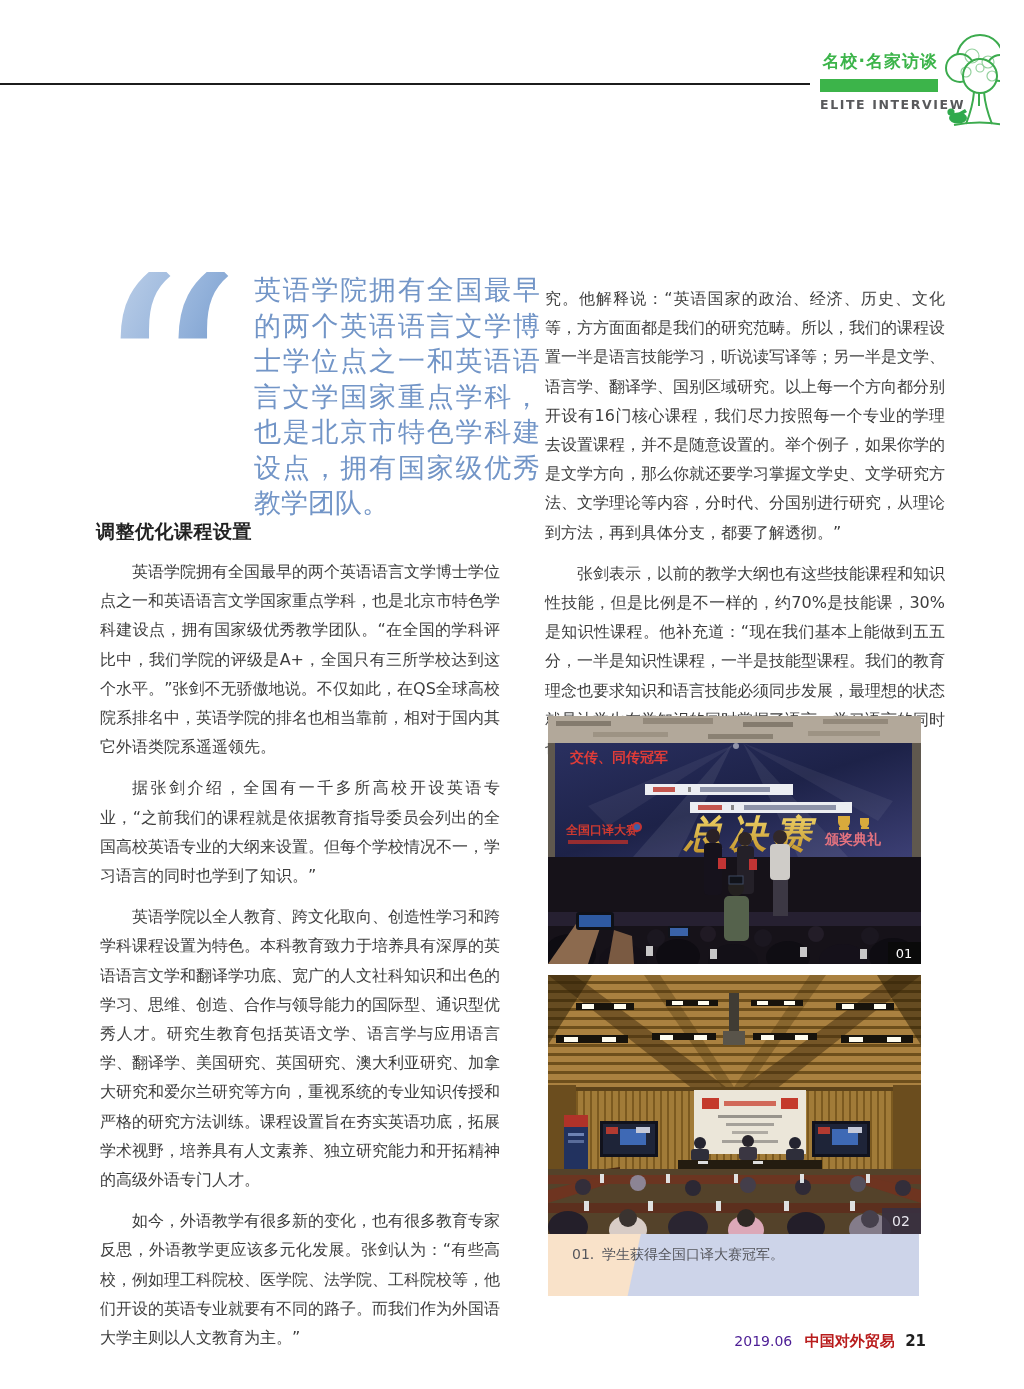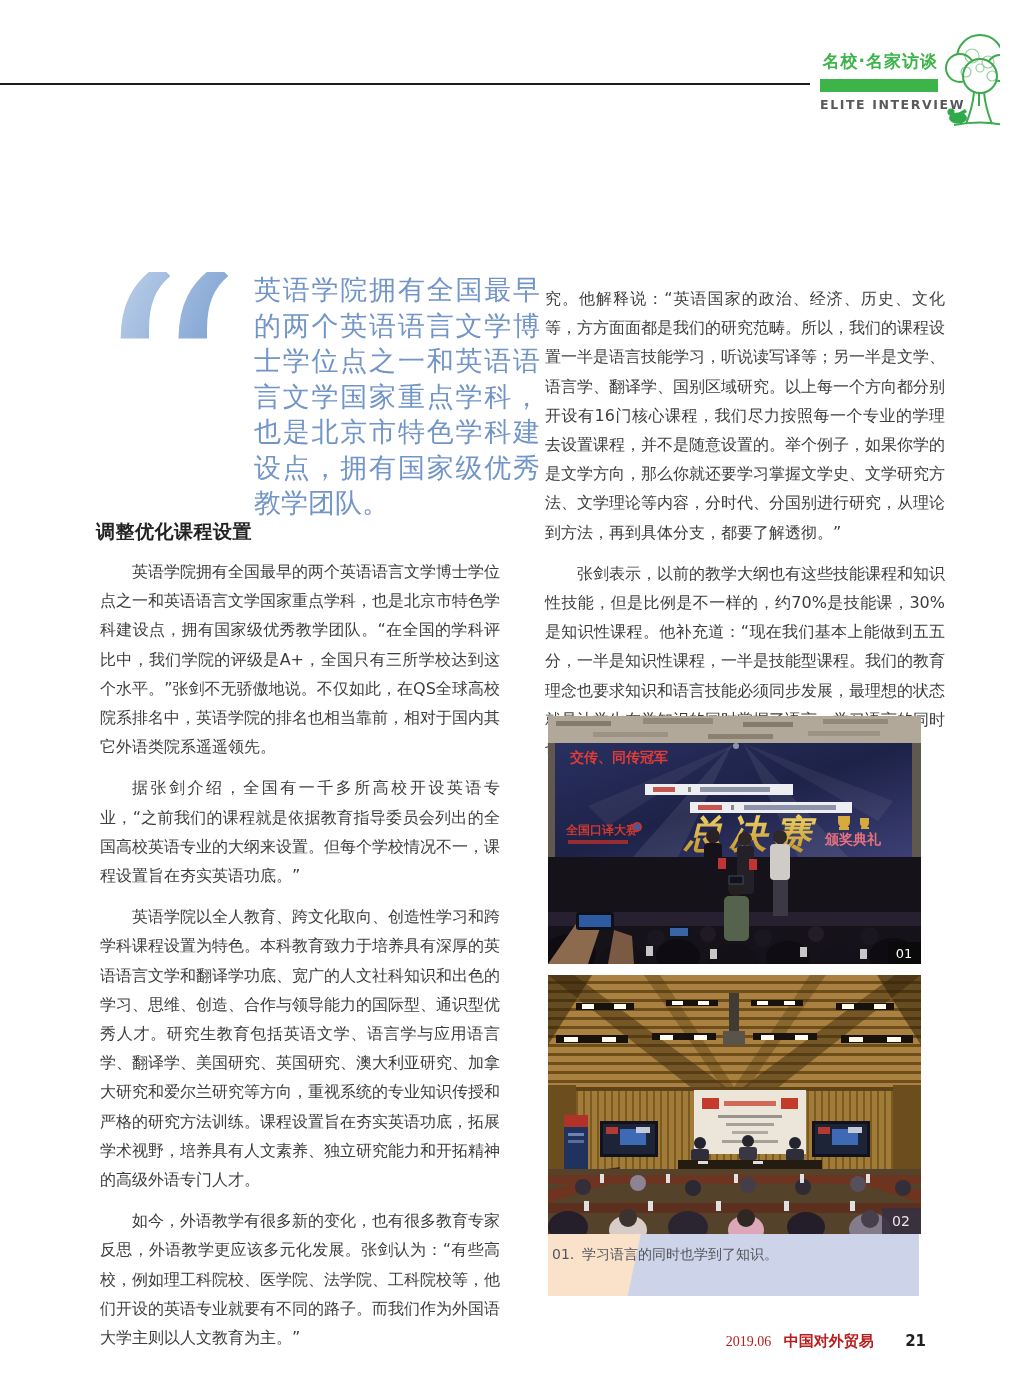--- a/index.html
+++ b/index.html
@@ -30,29 +30,29 @@
   .col-left{left:88px;top:545px;}
   .col-right{left:533px;top:272px;}
   
   .photo{position:absolute;left:548px;display:block;}
   .photo-1{top:716px;}
   .photo-2{top:975px;}
   
   .caption-block{
     position:absolute;left:548px;top:1234px;width:371px;height:62px;
     background:linear-gradient(102deg,#f9e2c9 0%,#f9e2c9 24%,#cdd4e9 24.3%,#cdd4e9 100%);
-    box-sizing:border-box;padding:7px 0 0 4px;
+    box-sizing:border-box;padding:7px 0 0 24px;
   }
   .caption-row{display:flex;font-size:14px;line-height:26px;color:#55565c;}
   .caption-num{width:30px;flex:none;}
   
   .footer{position:absolute;top:1332px;right:74px;font-size:14px;white-space:nowrap;}
-  .footer .issue{color:#b91c1c;font-family:Liberation Serif, serif;}
+  .footer .issue{color:#4c1d95;}
   .footer .mag{color:#b91c1c;font-weight:bold;font-size:15px;margin-left:8px;}
-  .footer .pageno{color:#1f1f1f;font-weight:bold;font-size:15px;margin-left:27px;}
+  .footer .pageno{color:#1f1f1f;font-weight:bold;font-size:15px;margin-left:6px;}
 </style>
 </head>
 <body>
 
 <div class="page">
 
   <div class="header-rule"></div>
   <div class="section-label">
     <div class="cn">名校·名家访谈</div>
     <div class="bar"></div>
@@ -94,21 +94,21 @@
       </linearGradient>
     </defs>
     <text x="-4" y="215" font-size="300" font-family="'DejaVu Serif',serif" fill="url(#qmg)">“</text>
   </svg>
   <div class="pull-quote">英语学院拥有全国最早的两个英语语言文学博士学位点之一和英语语言文学国家重点学科，也是北京市特色学科建设点，拥有国家级优秀教学团队。</div>
 
   <h2 class="heading">调整优化课程设置</h2>
 
   <div class="col col-left">
     <p>英语学院拥有全国最早的两个英语语言文学博士学位点之一和英语语言文学国家重点学科，也是北京市特色学科建设点，拥有国家级优秀教学团队。“在全国的学科评比中，我们学院的评级是A+，全国只有三所学校达到这个水平。”张剑不无骄傲地说。不仅如此，在QS全球高校院系排名中，英语学院的排名也相当靠前，相对于国内其它外语类院系遥遥领先。</p>
-    <p>据张剑介绍，全国有一千多所高校开设英语专业，“之前我们的课程就是依据教育指导委员会列出的全国高校英语专业的大纲来设置。但每个学校情况不一，课程设置旨在夯实英语功底。”</p>
+    <p>据张剑介绍，全国有一千多所高校开设英语专业，“之前我们的课程就是依据教育指导委员会列出的全国高校英语专业的大纲来设置。但每个学校情况不一，学习语言的同时也学到了知识。”</p>
     <p>英语学院以全人教育、跨文化取向、创造性学习和跨学科课程设置为特色。本科教育致力于培养具有深厚的英语语言文学和翻译学功底、宽广的人文社科知识和出色的学习、思维、创造、合作与领导能力的国际型、通识型优秀人才。研究生教育包括英语文学、语言学与应用语言学、翻译学、美国研究、英国研究、澳大利亚研究、加拿大研究和爱尔兰研究等方向，重视系统的专业知识传授和严格的研究方法训练。课程设置旨在夯实英语功底，拓展学术视野，培养具有人文素养、独立研究能力和开拓精神的高级外语专门人才。</p>
     <p>如今，外语教学有很多新的变化，也有很多教育专家反思，外语教学更应该多元化发展。张剑认为：“有些高校，例如理工科院校、医学院、法学院、工科院校等，他们开设的英语专业就要有不同的路子。而我们作为外国语大学主则以人文教育为主。”</p>
   </div>
 
   <div class="col col-right">
     <p class="noindent">究。他解释说：“英语国家的政治、经济、历史、文化等，方方面面都是我们的研究范畴。所以，我们的课程设置一半是语言技能学习，听说读写译等；另一半是文学、语言学、翻译学、国别区域研究。以上每一个方向都分别开设有16门核心课程，我们尽力按照每一个专业的学理去设置课程，并不是随意设置的。举个例子，如果你学的是文学方向，那么你就还要学习掌握文学史、文学研究方法、文学理论等内容，分时代、分国别进行研究，从理论到方法，再到具体分支，都要了解透彻。”</p>
     <p>张剑表示，以前的教学大纲也有这些技能课程和知识性技能，但是比例是不一样的，约70%是技能课，30%是知识性课程。他补充道：“现在我们基本上能做到五五分，一半是知识性课程，一半是技能型课程。我们的教育理念也要求知识和语言技能必须同步发展，最理想的状态就是让学生在学知识的同时掌握了语言，学习语言的同时也学到了知识。”</p>
   </div>
 
   <svg class="photo photo-1" width="373" height="248" viewBox="0 0 373 248">
@@ -338,21 +338,21 @@
           <rect x="302" y="226" width="5" height="10"></rect>
       </g>
     </g>
     <rect x="334" y="233" width="39" height="26" fill="#373040" opacity="0.9"></rect>
     <text x="353" y="251" font-size="14" fill="#e8e6ee" text-anchor="middle">02</text>
   </svg>
 
   <div class="caption-block">
     <div class="caption-row">
       <span class="caption-num">01.</span>
-      <span class="caption-text">学习语言的同时也学到了知识。</span>
+      <span class="caption-text">学生获得全国口译大赛冠军。</span>
     </div>
   </div>
 
   <div class="footer">
     <span class="issue">2019.06</span>
     <span class="mag">中国对外贸易</span>
     <span class="pageno">21</span>
   </div>
 
 </div>

